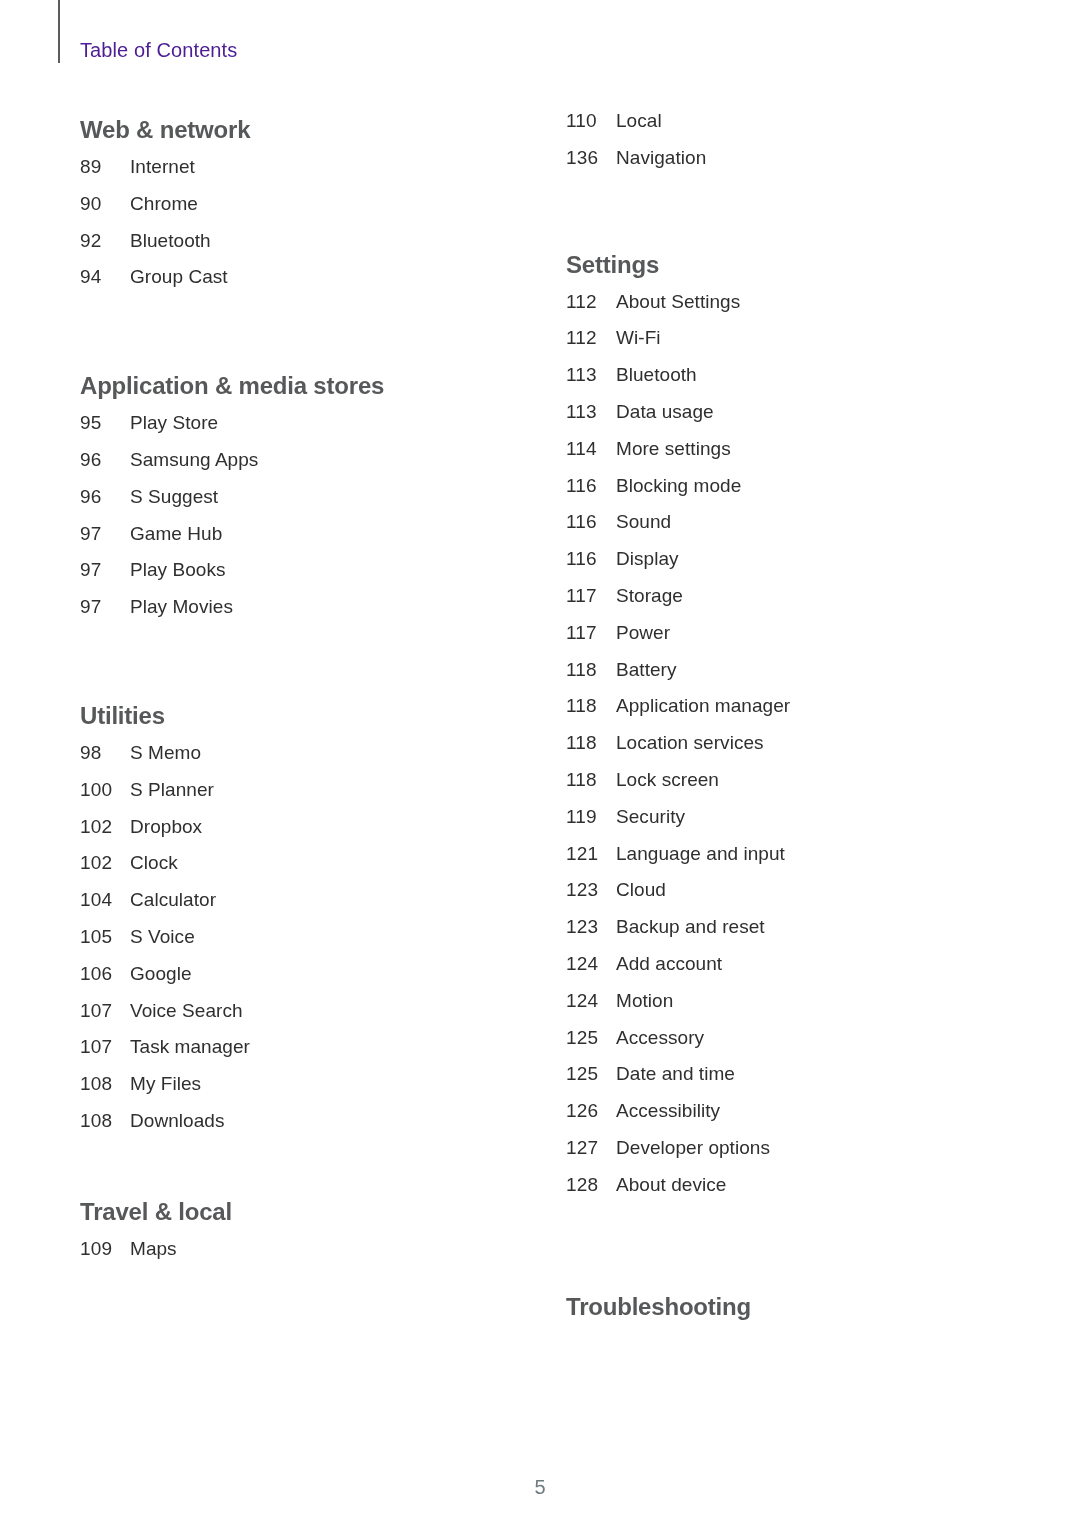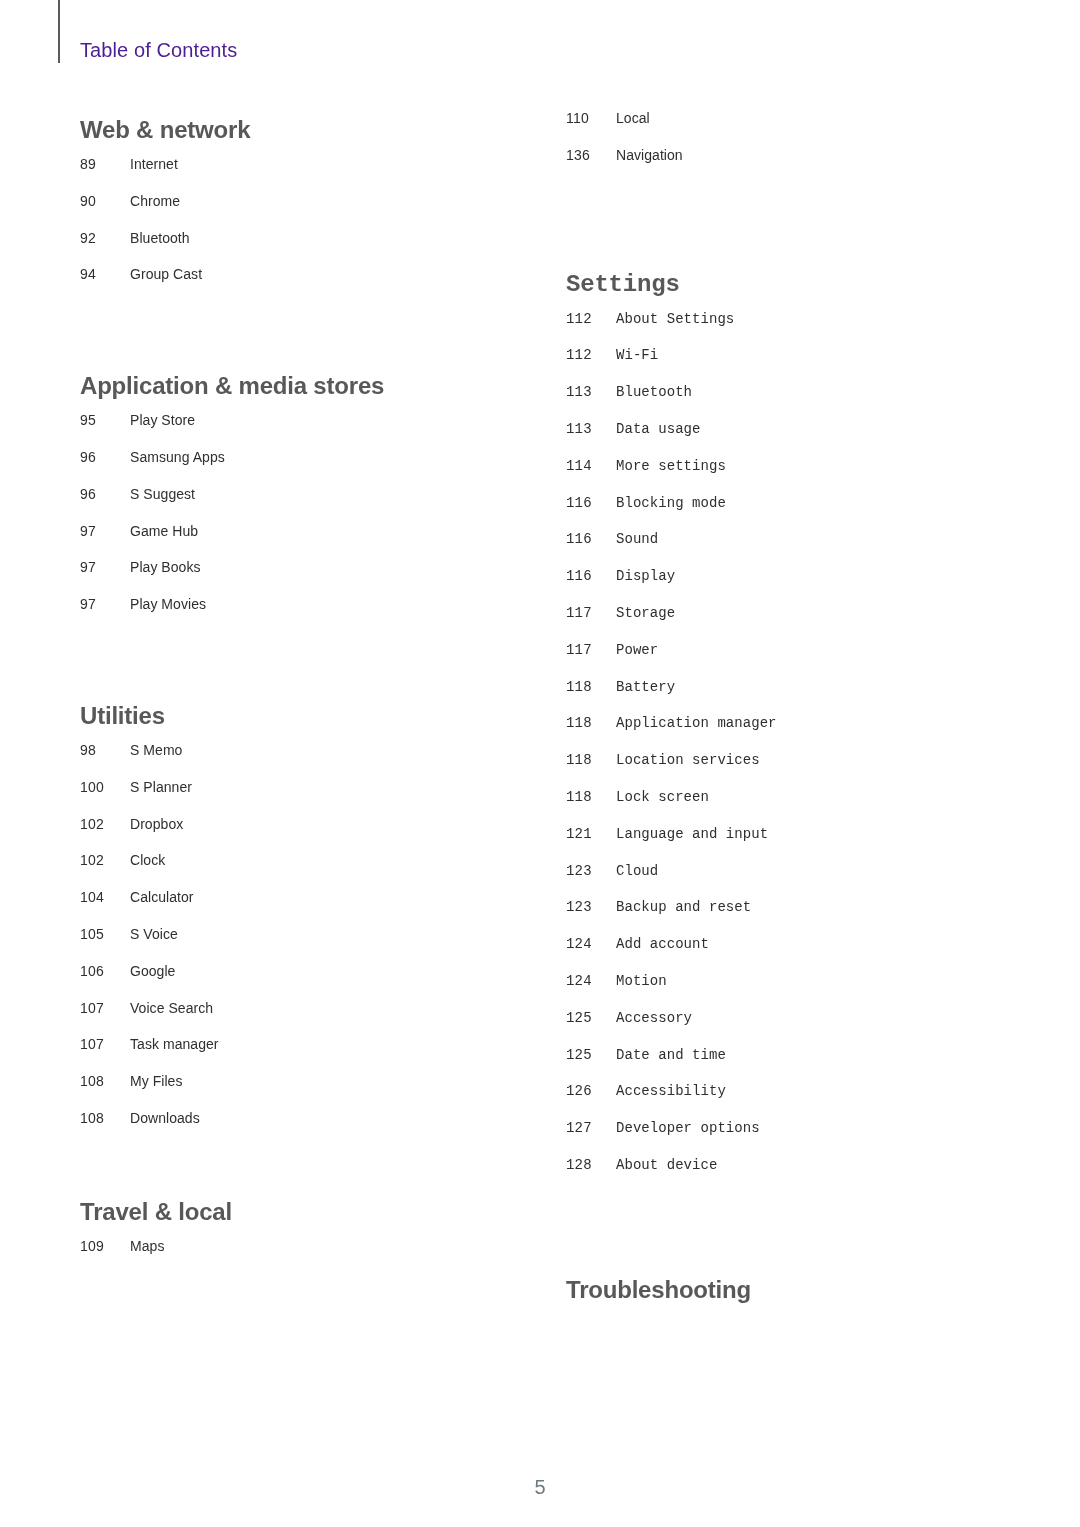--- a/index.html
+++ b/index.html
@@ -68,21 +68,21 @@
 
   ul.toc-list {
     list-style: none;
     margin: 0;
     padding: 0;
   }
   ul.toc-list li.toc-entry {
     display: flex;
     align-items: baseline;
     height: 36.8px;
-    font-size: 14px;
+    font-size: 19px;
     color: #2f2f2f;
     white-space: nowrap;
   }
   .toc-page {
     display: inline-block;
     width: 50px;
     flex: 0 0 50px;
     text-align: left;
     letter-spacing: 0.2px;
   }
@@ -225,21 +225,21 @@
           <li class="toc-entry">
             <span class="toc-page">110</span>
             <span class="toc-label">Local</span>
           </li>
           <li class="toc-entry">
             <span class="toc-page">136</span>
             <span class="toc-label">Navigation</span>
           </li>
         </ul>
       </div>
-      <div class="section" style="margin-top: 81px; font-family: Liberation Mono, monospace;">
+      <div class="section" style="margin-top: 61px;">
         <h2 class="section-head">Settings</h2>
         <ul class="toc-list">
           <li class="toc-entry">
             <span class="toc-page">112</span>
             <span class="toc-label">About Settings</span>
           </li>
           <li class="toc-entry">
             <span class="toc-page">112</span>
             <span class="toc-label">Wi-Fi</span>
           </li>
@@ -285,20 +285,24 @@
           </li>
           <li class="toc-entry">
             <span class="toc-page">118</span>
             <span class="toc-label">Location services</span>
           </li>
           <li class="toc-entry">
             <span class="toc-page">118</span>
             <span class="toc-label">Lock screen</span>
           </li>
           <li class="toc-entry">
+            <span class="toc-page">119</span>
+            <span class="toc-label">Security</span>
+          </li>
+          <li class="toc-entry">
             <span class="toc-page">121</span>
             <span class="toc-label">Language and input</span>
           </li>
           <li class="toc-entry">
             <span class="toc-page">123</span>
             <span class="toc-label">Cloud</span>
           </li>
           <li class="toc-entry">
             <span class="toc-page">123</span>
             <span class="toc-label">Backup and reset</span>

